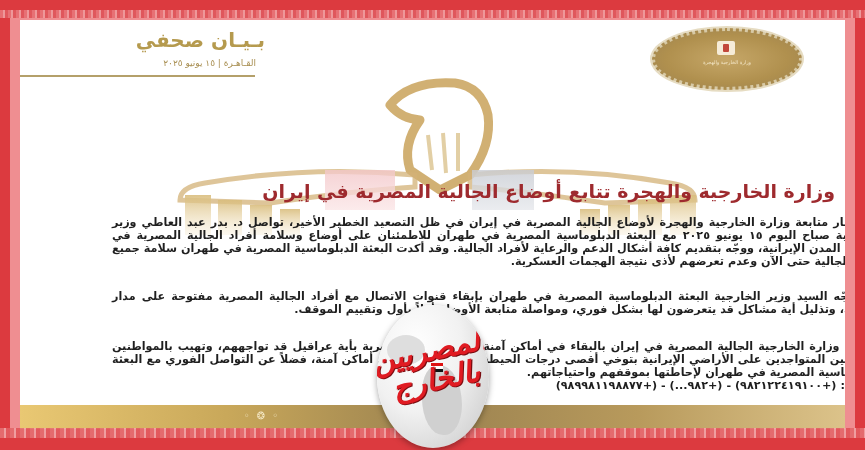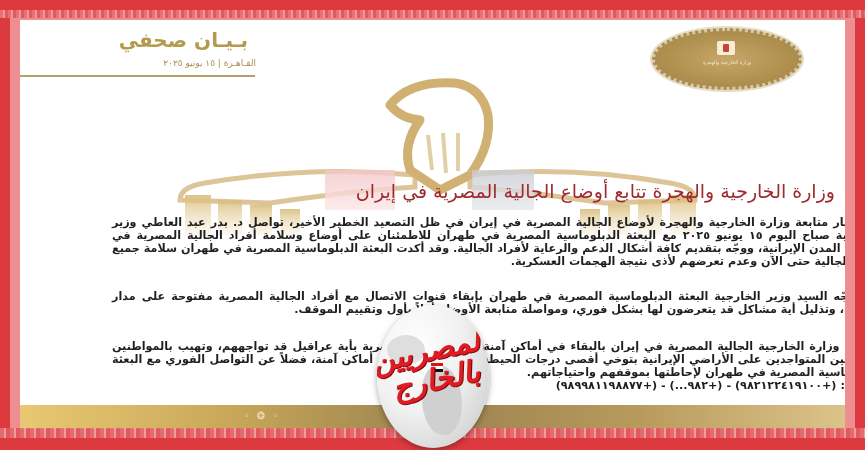--- a/index.html
+++ b/index.html
@@ -30,21 +30,21 @@
     position: absolute; left: 20px; top: 405px; width: 825px; height: 24px;
     background: linear-gradient(90deg, #e9c873 0%, #c9a85a 25%, #9b8250 50%, #b89a5c 75%, #dcc38a 100%);
   }
   .footer-ornament {
     position: absolute; left: 222px; top: 410px; width: 80px; height: 14px;
     color: #f4e7c3; font-size: 10px; text-align: center; letter-spacing: 2px;
   }
 
   
   .press-title {
-    position: absolute; left: 28px; top: 8px; width: 200px;
+    position: absolute; left: 45px; top: 8px; width: 200px;
     text-align: right; direction: rtl;
     font-family: "DejaVu Sans", sans-serif; font-size: 20px; font-weight: bold;
     color: #b59a4e; letter-spacing: 1px;
   }
   .press-date {
     position: absolute; left: 36px; top: 38px; width: 200px;
     text-align: right; direction: rtl;
     font-size: 9px; font-weight: normal; color: #a98f52;
   }
   .press-rule {
@@ -74,21 +74,21 @@
   
   .eagle { position: absolute; left: 90px; top: 55px; width: 650px; height: 160px; }
   .shield-red { position: absolute; left: 305px; top: 150px; width: 70px; height: 40px;
     background: linear-gradient(180deg, #f3c7c9, #fbe6e7); opacity: .8; }
   .shield-grey { position: absolute; left: 452px; top: 150px; width: 62px; height: 40px;
     background: linear-gradient(180deg, #c9ccd3, #e6e8ec); opacity: .8; }
 
   .doc-title {
     position: absolute; left: 60px; top: 160px; width: 755px;
     direction: rtl; text-align: right;
-    font-size: 19px; font-weight: normal; color: #9e2a2e;
+    font-size: 19px; font-weight: bold; color: #9e2a2e;
   }
   .body-text {
     position: absolute; left: 44px; width: 770px;
     direction: rtl; text-align: justify; text-align-last: right;
     font-size: 11.2px; line-height: 13px; color: #1f1f1f; font-weight: bold; margin-left: 48px;
   }
   .p1 { top: 196px; }
   .p2 { top: 270px; }
   .p3 { top: 320px; }
   .phone { display: block; }

